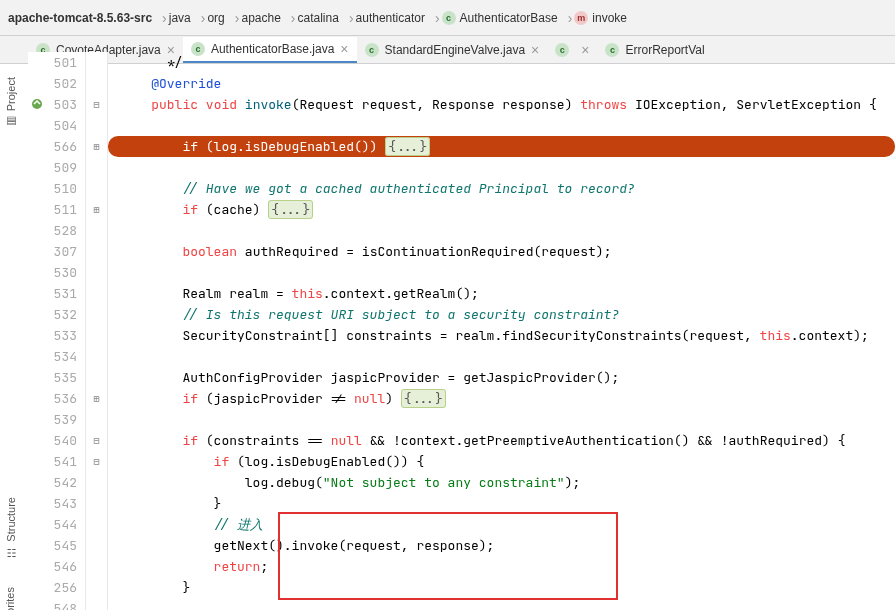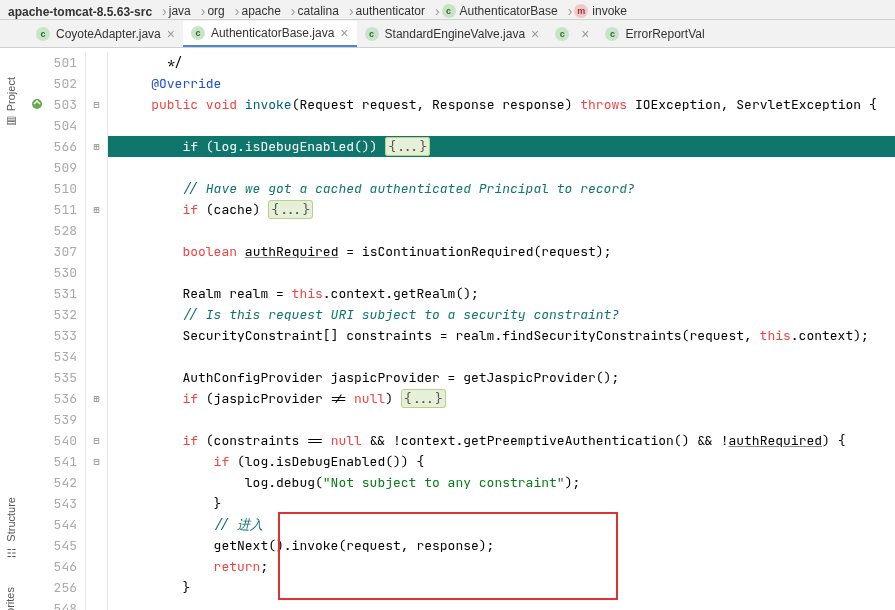--- a/index.html
+++ b/index.html
@@ -1,17 +1,17 @@
 <!DOCTYPE html>
 <html><head>
 <meta charset="utf-8">
 <style>
 * { margin: 0; padding: 0; box-sizing: border-box; }
 body { font-family: "Segoe UI", Arial, sans-serif; font-size: 12px; background: #fff; overflow: hidden; }
-.breadcrumb { height: 20px; display: flex; align-items: flex-end; padding: 0 4px; border-bottom: 1px solid #d0d0d0; background: #f2f2f2; font-size: 12px; color: #333; }
+.breadcrumb { height: 36px; display: flex; align-items: center; padding: 0 4px; border-bottom: 1px solid #d0d0d0; background: #f2f2f2; font-size: 12px; color: #333; }
 .crumb { display: flex; align-items: center; padding: 0 4px; }
 .crumb .sep { color: #999; margin: 0 2px; font-size: 14px; }
 .crumb .ci { width: 14px; height: 14px; margin-right: 4px; display: inline-flex; align-items: center; justify-content: center; border-radius: 50%; font-size: 9px; font-weight: bold; }
 .ci-c { background: #c9e3c9; color: #2a6e2a; }
 .ci-m { background: #f2c9c9; color: #a03030; }
 .tabs { height: 28px; display: flex; align-items: center; background: #f2f2f2; border-bottom: 1px solid #d0d0d0; padding-left: 28px; }
 .tab { display: flex; align-items: center; padding: 0 8px; height: 26px; font-size: 12px; color: #333; cursor: pointer; }
 .tab.active { background: #fff; border-bottom: 2px solid #4a88c7; }
 .tab .ci { width: 14px; height: 14px; margin-right: 6px; display: inline-flex; align-items: center; justify-content: center; border-radius: 50%; font-size: 9px; font-weight: bold; }
 .tab .close { margin-left: 6px; color: #999; font-size: 14px; }
@@ -20,29 +20,29 @@
 .side-structure { top: 490px; }
 .side-favorites { top: 580px; }
 .editor { position: absolute; left: 28px; top: 52px; right: 0; bottom: 0; display: flex; font-family: "JetBrains Mono","Consolas","Courier New",monospace; font-size: 13px; justify-content: space-between; }
 .gutter { width: 58px; background: #fff; border-right: 1px solid #e8e8e8; text-align: right; color: #aaa; padding-right: 8px; line-height: 21px; user-select: none; }
 .gut-line { height: 21px; position: relative; }
 .gut-mark { position: absolute; left: 2px; top: 3px; width: 14px; height: 14px; }
 .gutter2 { width: 22px; background: #fff; border-right: 1px solid #e8e8e8; line-height: 21px; }
 .fold { height: 21px; display: flex; align-items: center; justify-content: center; color: #888; font-size: 10px; cursor: pointer; }
 .code { flex: 1; line-height: 21px; white-space: pre; position: relative; }
 .cline { height: 21px; padding-left: 12px; }
-.hl { background: #0f766e; color: #fff; }
+.hl { background: #c2410c; color: #fff; border-radius: 10px; }
 .hl .kw, .hl .punc { color: #fff; }
 .kw { color: #ef4444; }
 .str { color: #067d17; }
 .cmt { color: #0f766e; font-style: italic; }
 .ann { color: #1d4ed8; }
 .method { color: #00627a; }
 .folded { background: #e6f0d8; border: 1px solid #b8d088; border-radius: 3px; padding: 0 2px; color: #555; font-style: normal; }
-.under { text-decoration: underline; text-decoration-color: #888; margin-top: 45px; }
+.under { text-decoration-color: #888; margin-top: 45px; }
 .redbox { position: absolute; border: 2px solid #e03030; }
 </style>
 </head>
 <body>
 
 <div class="breadcrumb" id="breadcrumb">
     <span class="crumb">
       <span style="font-weight:bold">apache-tomcat-8.5.63-src</span>
     </span>
     <span class="crumb">

